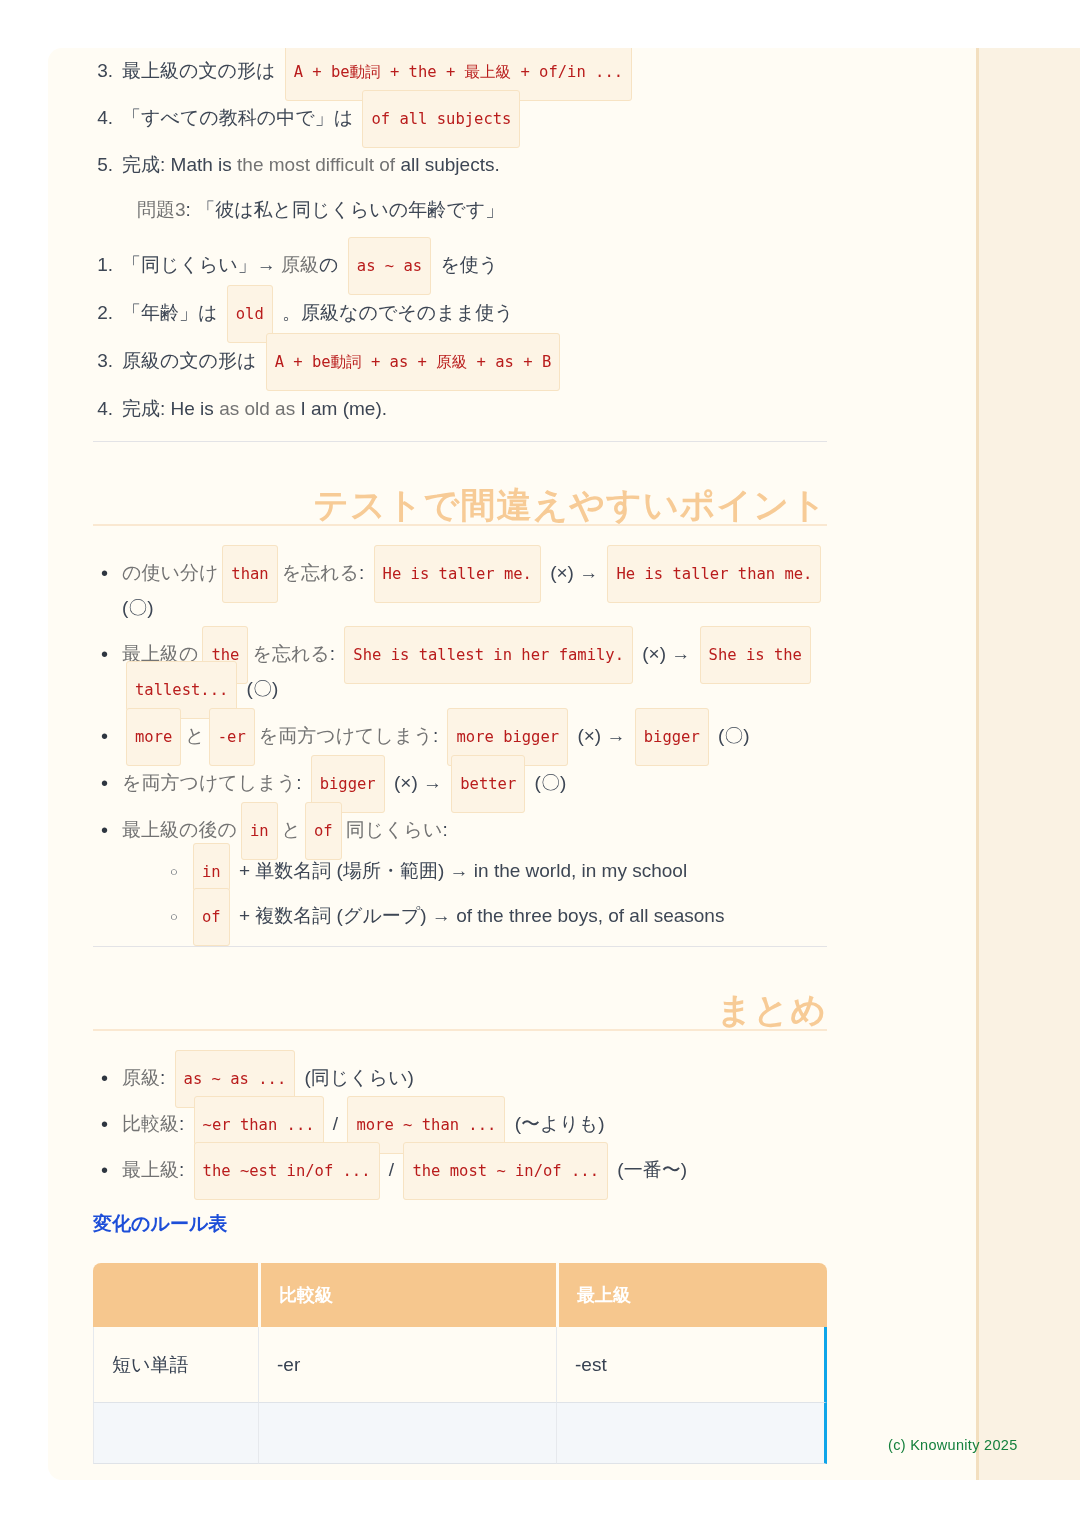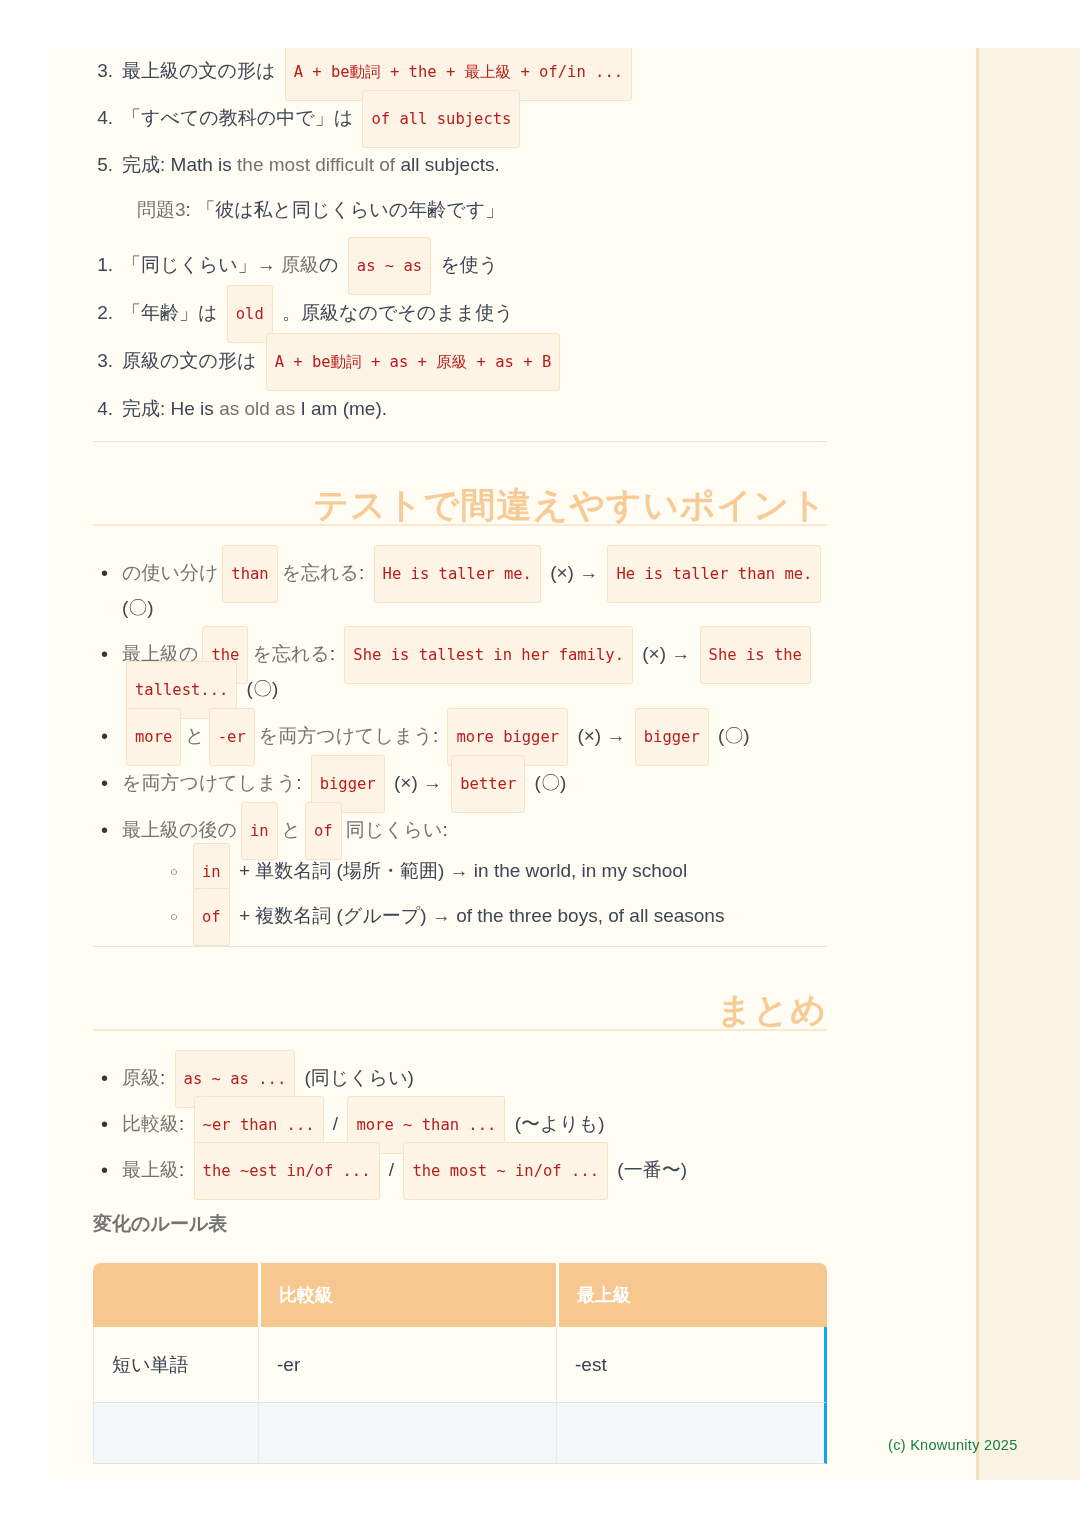--- a/index.html
+++ b/index.html
@@ -46,21 +46,21 @@
     color:#f7cb96;margin:44px 0 0;padding-bottom:0;
     border-bottom:2px solid #fae8d1;
     text-align:right;
   }
   ul.bullets{margin-top:30px;}
   ul.bullets > li{line-height:34px;margin-bottom:12px;}
   ul.sub{margin:8px 0 0;padding-left:38px;}
   ul.sub li{line-height:30px;margin-bottom:14px;padding-left:29px;}
   ul.summary{margin-top:30px;}
   ul.summary > li{line-height:34px;margin-bottom:11px;}
-  p.table-title{margin:22px 0 0;font-weight:700;color:#737373;}
+  p.table-title{margin:22px 0 0;font-weight:700;color:#1d4ed8;}
   table.rules{margin-top:26px;border-collapse:separate;border-spacing:0;width:734px;}
   table.rules col.c1{width:165px;} table.rules col.c2{width:298px;}
   table.rules th{
     background:#f6c78e;color:#ffffff;font-size:18px;font-weight:700;
     text-align:left;height:64px;padding:0 18px;vertical-align:middle;
   }
   table.rules th + th{border-left:3px solid #fffcf4;}
   table.rules th:first-child{border-radius:8px 0 0 0;}
   table.rules th:last-child{border-radius:0 8px 0 0;}
   table.rules td{

